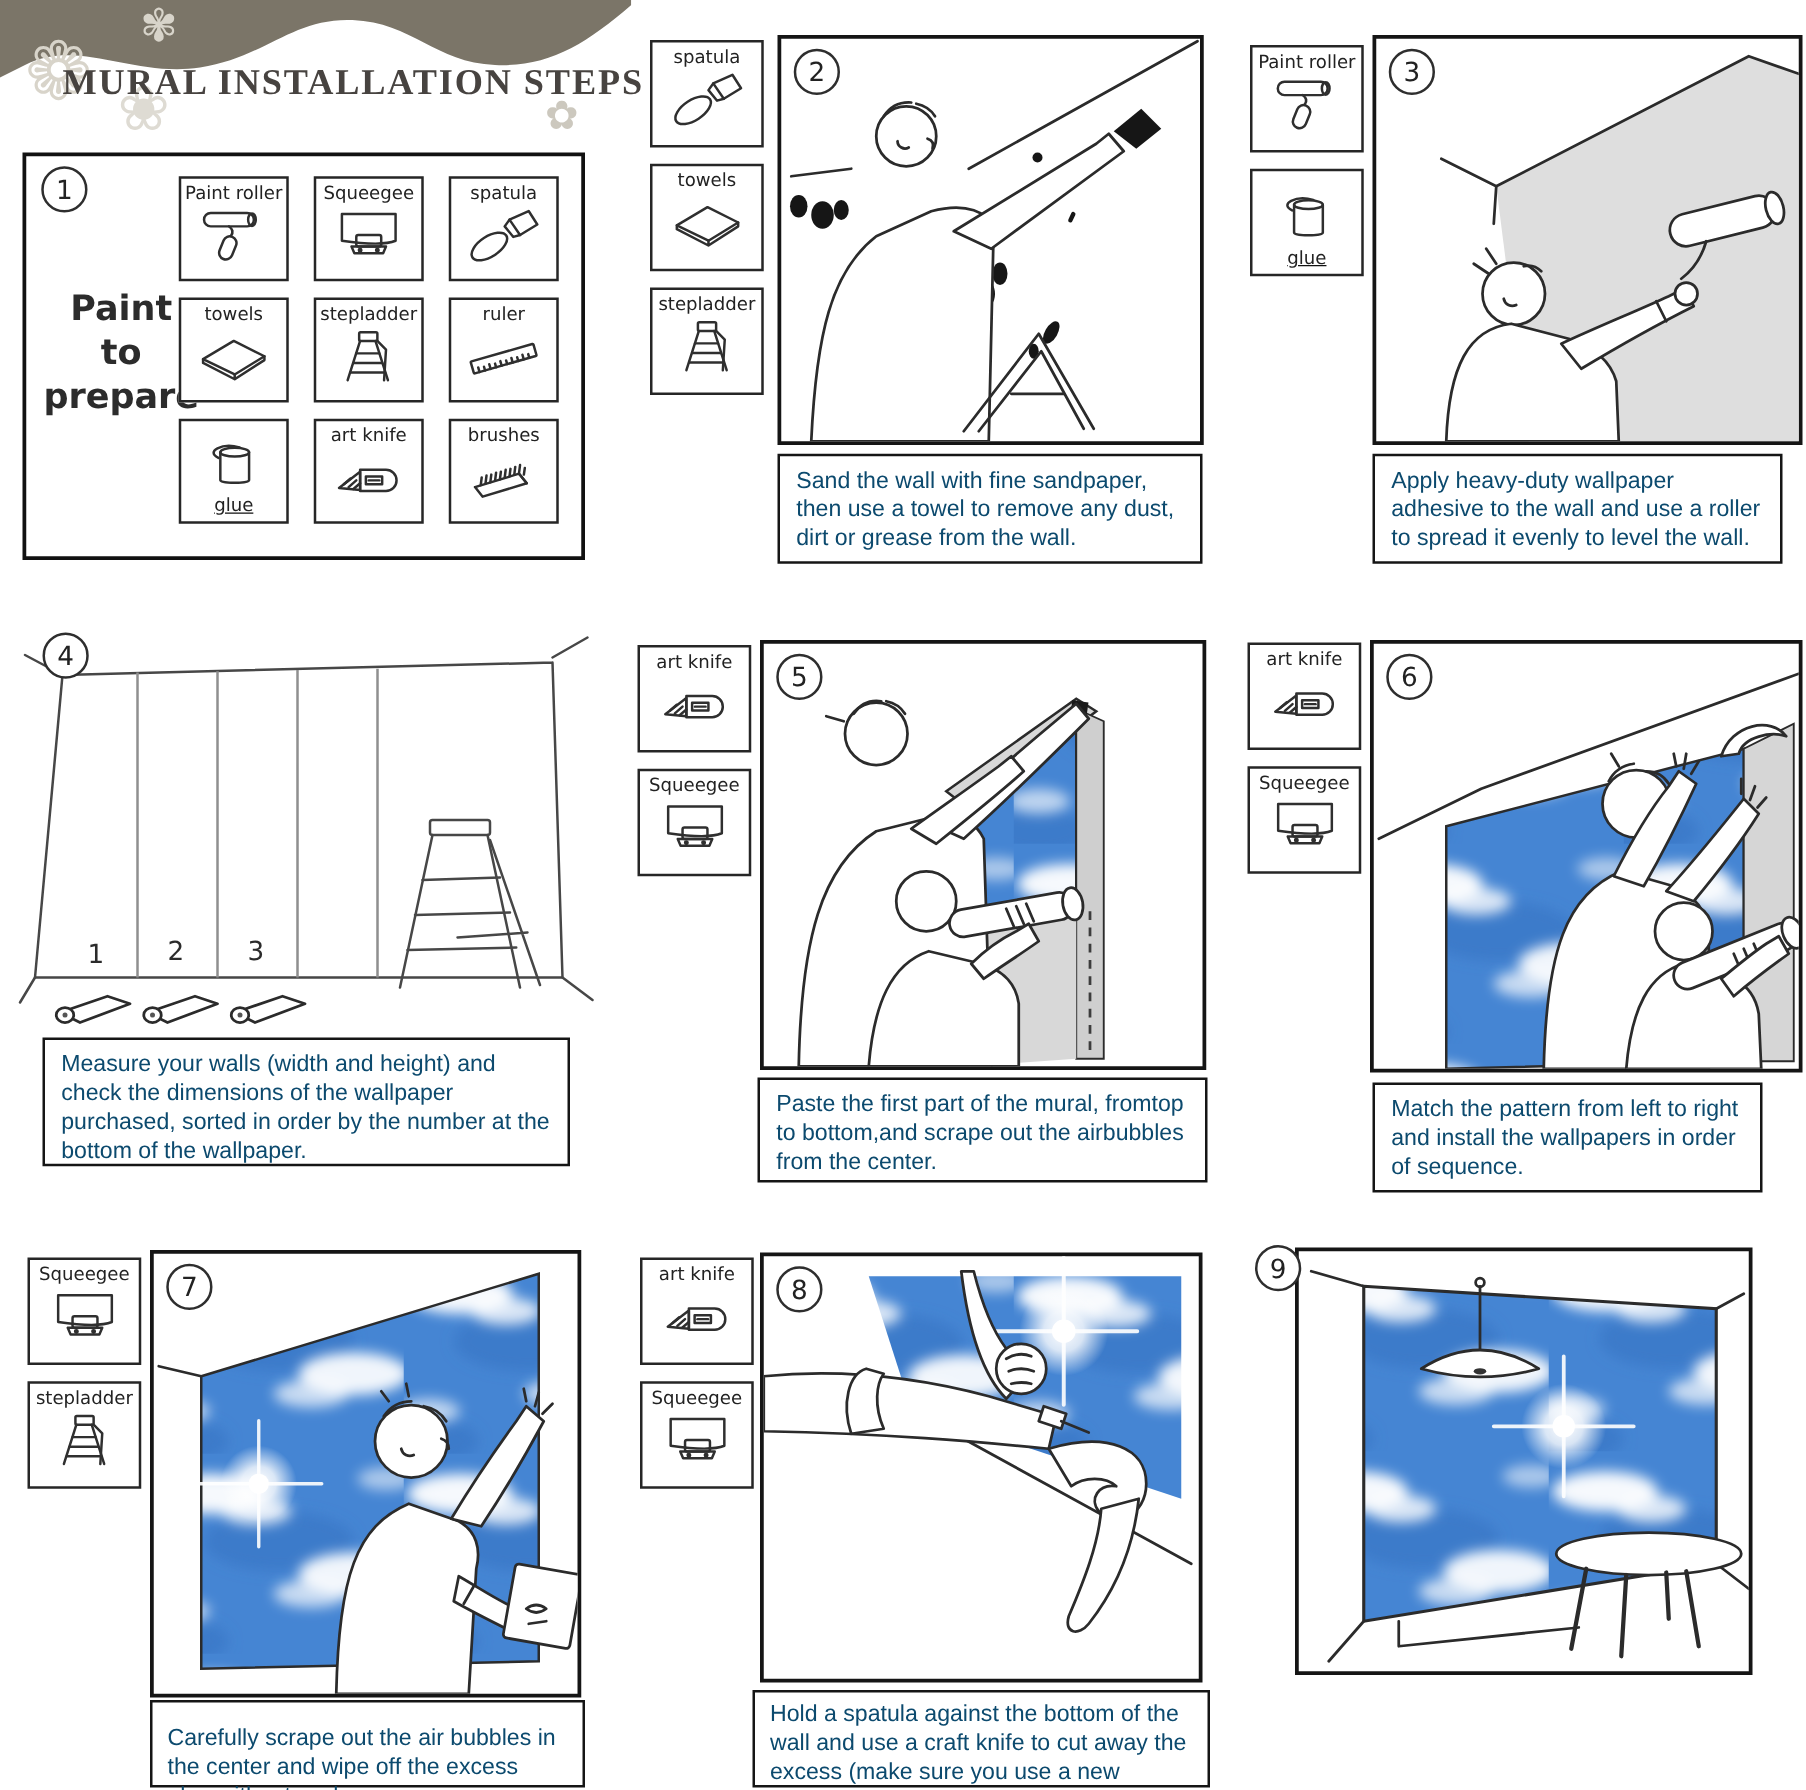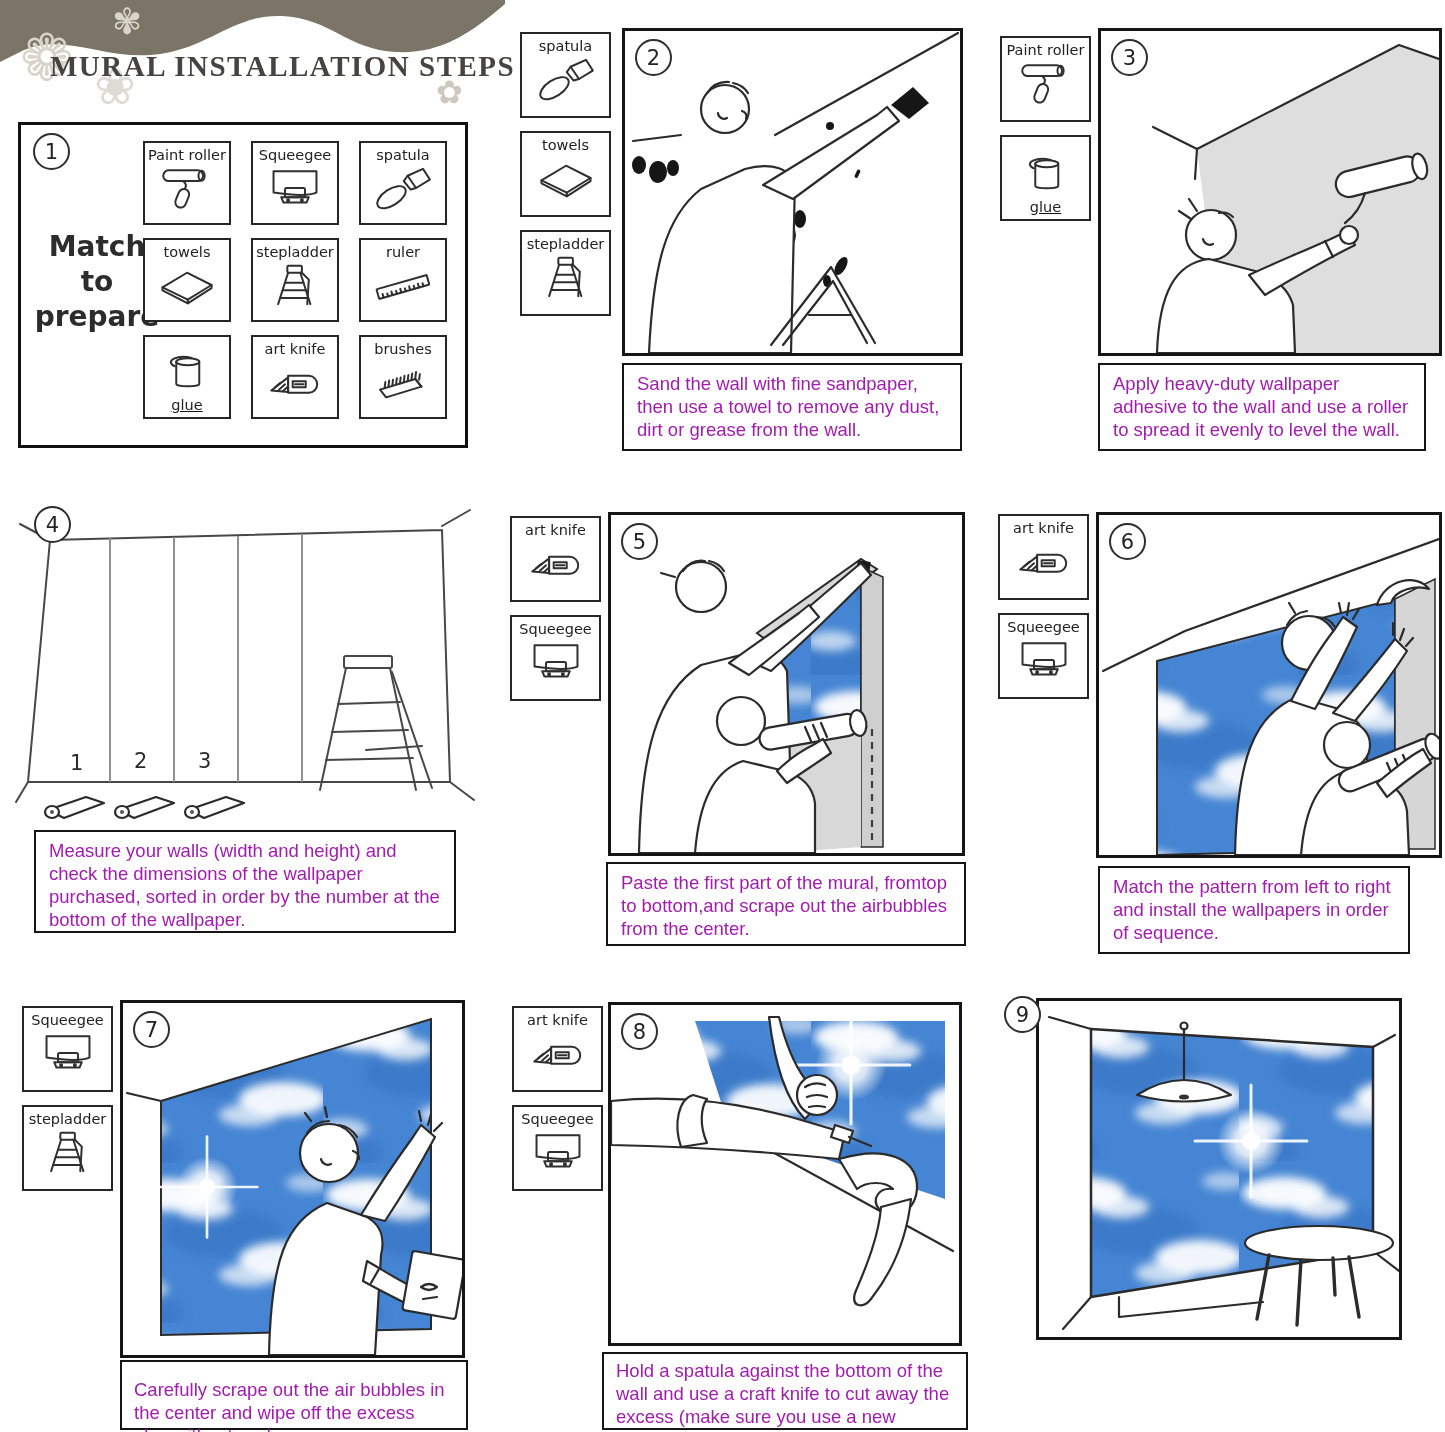--- a/index.html
+++ b/index.html
@@ -11,21 +11,21 @@
               font-family:"Liberation Serif",serif;font-weight:bold;font-size:29px;
               letter-spacing:1.5px;color:#474340;white-space:nowrap;}
   .flower{position:absolute;font-family:"DejaVu Sans",sans-serif;line-height:1;}
   
   .num{position:absolute;width:33px;height:33px;border:2px solid #2e2e2e;border-radius:50%;
        display:flex;align-items:center;justify-content:center;
        font-family:"DejaVu Sans",sans-serif;font-size:21px;color:#222;background:#fff;z-index:3;}
   .panel{position:absolute;border:3px solid #151515;background:#fff;box-sizing:border-box;}
   .panel svg.art{position:absolute;left:0;top:0;width:100%;height:100%;}
   .caption{position:absolute;border:2.5px solid #151515;background:#fff;box-sizing:border-box;
-           padding:8px 13px;font-size:18.5px;line-height:1.24;color:#a21caf;}
+           padding:8px 13px;font-size:18.5px;line-height:1.24;color:#0c4a6e;}
   .tool-box{border:2.5px solid #262626;background:#fff;box-sizing:border-box;position:relative;
             display:flex;flex-direction:column;align-items:center;justify-content:flex-start;
             padding-top:4px;}
   .tool-box.rev{flex-direction:column-reverse;padding-top:0;padding-bottom:4px;text-decoration:underline;}
   .tool-label{font-family:"DejaVu Sans",sans-serif;font-size:14.5px;color:#222;white-space:nowrap;}
   .tool-icon{width:62px;height:46px;margin-top:2px;}
   .mini-col{position:absolute;display:flex;flex-direction:column;gap:13px;}
   .mini-col .tool-box{width:91px;height:86px;}
   
   .step1{position:absolute;left:18px;top:122px;width:450px;height:326px;
@@ -160,21 +160,21 @@
   </svg>
   <span class="flower" style="left:20px;top:26px;font-size:64px;color:#d8d4ca;">❁</span>
   <span class="flower" style="left:112px;top:4px;font-size:36px;color:#d8d4ca;">✾</span>
   <span class="flower" style="left:94px;top:62px;font-size:50px;color:#dedbd3;">❀</span>
   <span class="flower" style="left:436px;top:76px;font-size:32px;color:#ccc8be;">✿</span>
   <div class="page-title">MURAL INSTALLATION STEPS</div>
 
   <div class="step1">
     <div class="num" style="left:12px;top:8px;">1</div>
     <div class="tools-heading">
-      <div>Match</div>
+      <div>Paint</div>
       <div>to</div>
       <div>prepare</div>
     </div>
     <div class="tool-grid">
       <div class="tool-box">
         <div class="tool-label">Paint roller</div>
         <svg class="tool-icon" viewBox="0 0 80 60">
             <use href="#icon-paint-roller"></use>
           </svg>
       </div>

